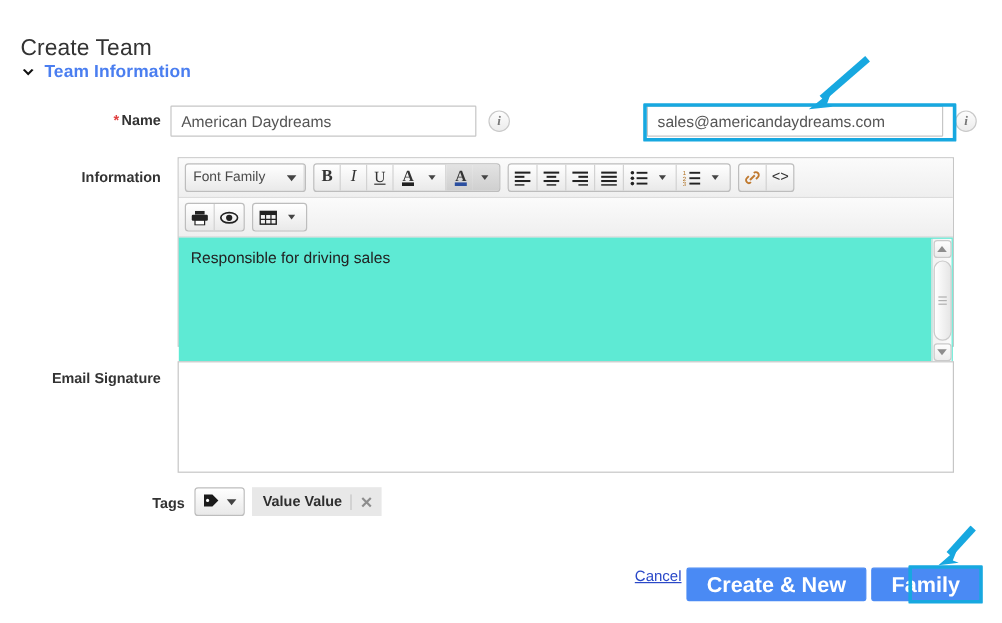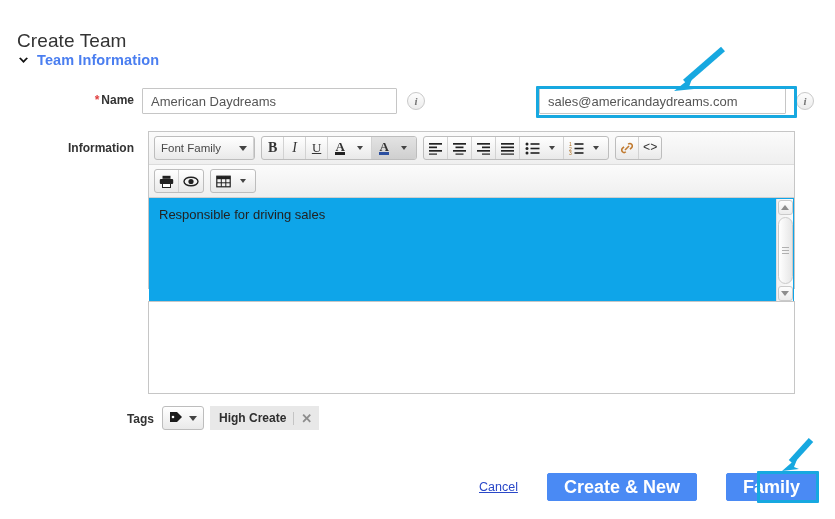--- a/index.html
+++ b/index.html
@@ -110,21 +110,21 @@
   .caret.sm { border-left-width: 3.5px; border-right-width: 3.5px; border-top-width: 4.5px; }
 
   .bold-i { font-weight: bold; font-family: "Liberation Serif", serif; font-size: 14px; }
   .ital-i { font-style: italic; font-family: "Liberation Serif", serif; font-size: 14px; }
   .und-i  { text-decoration: underline; font-family: "Liberation Serif", serif; font-size: 13px; }
   .colA   { font-family: "Liberation Serif", serif; font-size: 13px; font-weight: bold;
             border-bottom: 3px solid #222; line-height: 11px; }
   .colA.hi{ border-bottom-color: #2b4fa0; }
 
   .edit-area {
-    position: relative; height: 105px; background: #0ea5e9;
+    position: relative; height: 105px; background: #5eead4;
     font-size: 13px; color: #222; padding: 9px 10px;
   }
 
   
   .sbar {
     position: absolute; right: 1px; top: 1px; bottom: 1px; width: 17px;
     background: linear-gradient(to right,#f2f2f2,#fafafa);
     border-left: 1px solid #e0e0e0;
     display: flex; flex-direction: column; align-items: center;
   }
@@ -162,21 +162,21 @@
     display: flex; align-items: center; gap: 7px;
     background: #e8e8e8; height: 24px; padding: 0 7px 0 9px;
     font-size: 12px; font-weight: bold; color: #2e2e2e;
   }
   .chip-x {
     color: #8d8d8d; font-size: 13px; line-height: 1;
     border-left: 1px solid #c4c4c4; padding-left: 7px;
   }
 
   
-  .footer { position: absolute; display: flex; align-items: center; gap: 29px; }
+  .footer { position: absolute; display: flex; align-items: flex-start; gap: 4px; }
   .lnk {
     font-size: 12.5px; color: #2a48c8; text-decoration: underline;
     font-weight: normal;
   }
   .btn-primary {
     background: #4a8af4; color: #fff; font-size: 18px; font-weight: bold;
     border: 1px solid #4a8af4; border-radius: 2px;
     height: 28px; display: flex; align-items: center; justify-content: center;
     padding: 0 16px; white-space: nowrap;
   }
@@ -379,37 +379,38 @@
               <i></i>
             </span>
         </div>
         <div class="sb-arrow">
             <span class="tri-dn"></span>
           </div>
       </div>
     </div>
   </div>
 
+  <div class="lbl" style="position:absolute; left:0px; top:303px; width:142px; padding-right:8px;">Email Signature</div>
   <div class="sig-box" style="left:148px; top:301px; width:647px; height:93px;">
     <div style="padding:8px 10px;font-size:13px;color:#222;"></div>
   </div>
 
   <div class="row" style="left:0px; top:406px;padding-left:20px;">
     <div class="lbl" style="width:142px; padding-right:8px; padding-top:6px;">Tags</div>
     <div class="tag-ctl">
       <span class="tag-glyph">
         <svg width="14" height="12" viewBox="0 0 14 12">
           <path d="M1 1 H8 L13 6 L8 11 H1 Z" fill="#1b1b1b"></path>
           <circle cx="4" cy="6" r="1.3" fill="#fff"></circle>
         </svg>
       </span>
       <span class="caret"></span>
     </div>
     <div class="tag-chip" style="margin-left:6px;">
-      <span>High Create</span>
+      <span>Value Value</span>
       <span class="chip-x">✕</span>
     </div>
   </div>
 
   <div class="footer" style="right:18px; top:473px;">
     <a class="lnk" href="#">Cancel</a>
     <div class="btn-primary">Create &amp; New</div>
     <div class="btn-primary">Family</div>
   </div>
 

